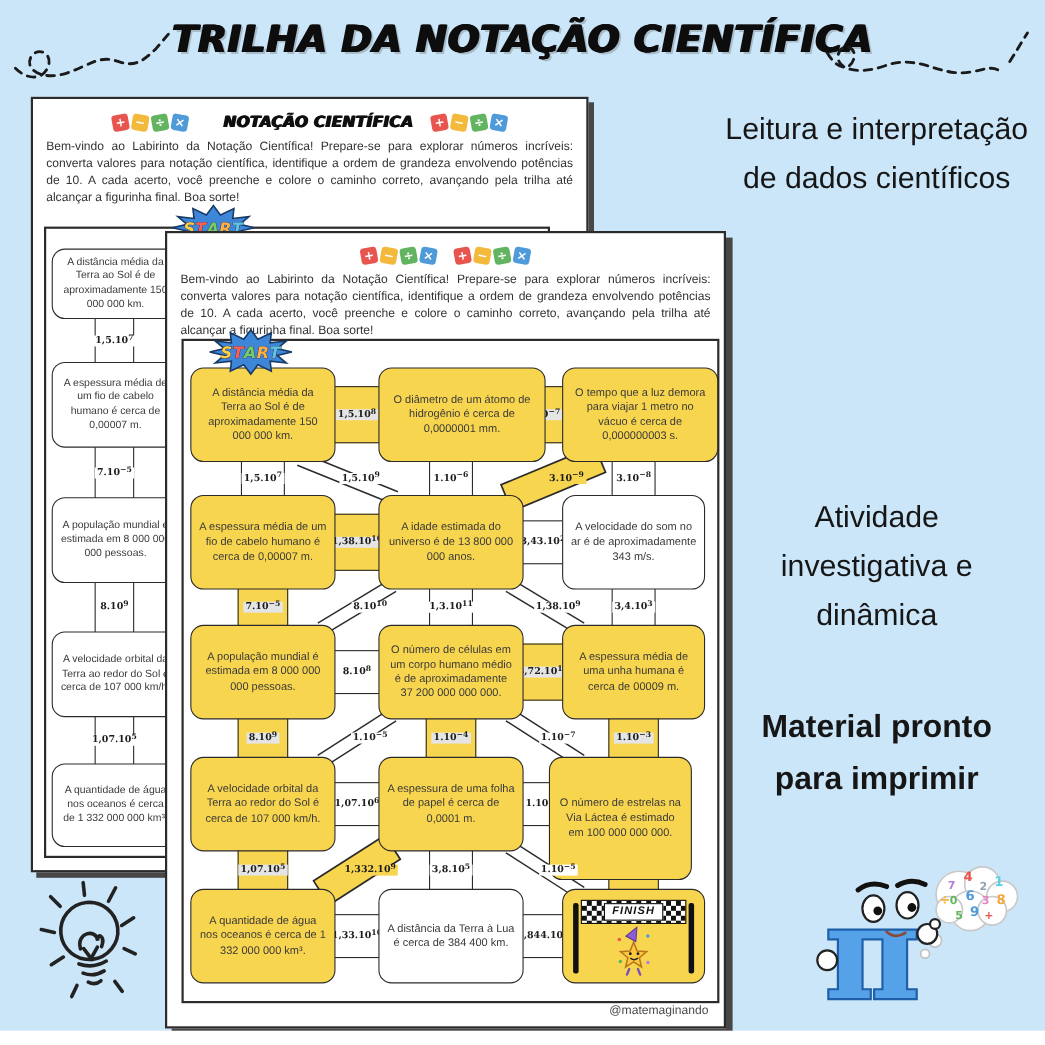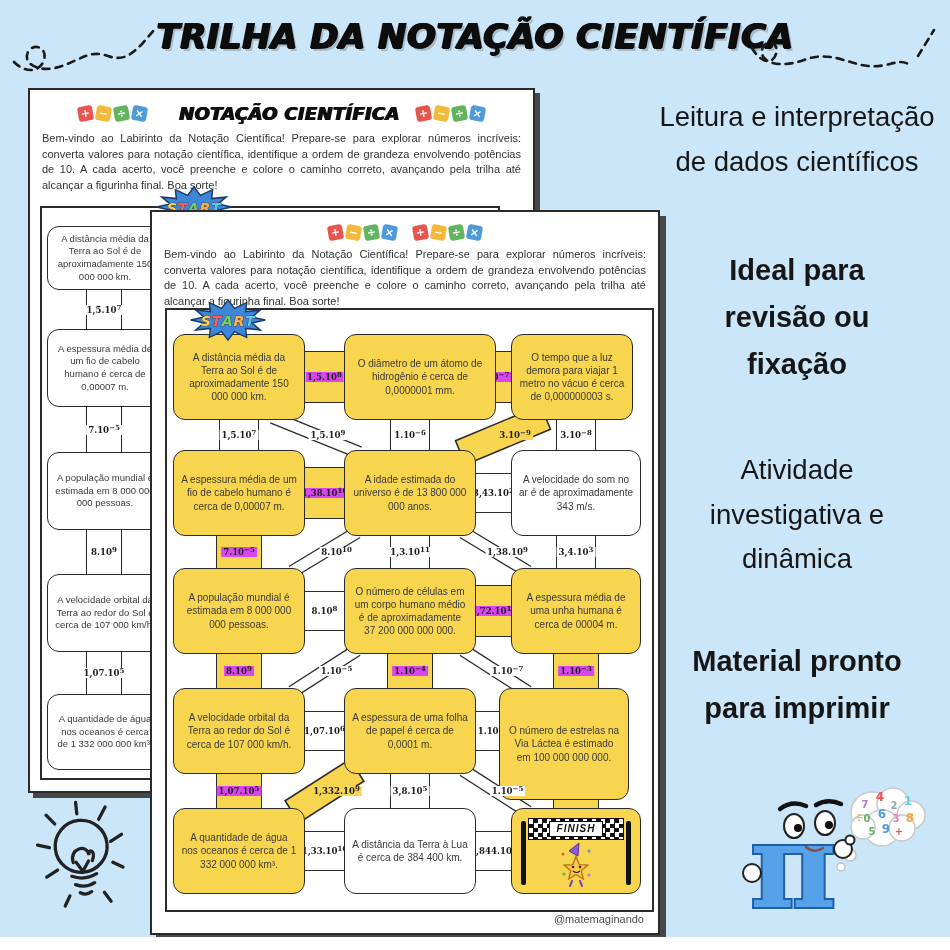--- a/index.html
+++ b/index.html
@@ -7,41 +7,41 @@
   .main-title{position:absolute;left:0;right:0;top:13px;height:46px;line-height:46px;text-align:center;
     font-family:"DejaVu Sans",sans-serif;font-weight:bold;font-style:italic;font-size:34px;color:#0d0d0d;letter-spacing:.5px;
     text-shadow:1px 0 #0d0d0d,-1px 0 #0d0d0d,0 .7px #0d0d0d,2.5px 2.5px 0 rgba(90,90,90,.30);}
   .squiggle{position:absolute;}
   .page{position:absolute;background:#fff;border:2px solid #2b2b2b;box-sizing:border-box;}
   .back-page{left:28px;top:88px;width:507px;height:705px;box-shadow:5px 5px 0 #474747;z-index:1;}
   .front-page{left:150px;top:210px;width:510px;height:725px;box-shadow:6px 6px 0 #474747;z-index:3;}
   .page-header{display:flex;justify-content:center;align-items:center;gap:16px;margin-top:13px;}
   .page-title{margin:0;font-family:"DejaVu Sans",sans-serif;font-weight:bold;font-style:italic;font-size:19px;color:#0f0f0f;
     letter-spacing:.3px;text-shadow:.7px 0 #0f0f0f,-.7px 0 #0f0f0f;}
-  .back-page .page-title{font-size:18px;margin-left:16px;}
+  .back-page .page-title{font-size:14px;margin-left:16px;}
   .ops{display:flex;gap:3px;}
   .op{width:15px;height:15px;border-radius:3px;color:#fff;font-weight:bold;font-size:11px;line-height:15px;text-align:center;
       font-family:"DejaVu Sans",sans-serif;}
   .op:nth-child(odd){transform:rotate(-10deg);}
   .op:nth-child(even){transform:rotate(10deg);}
   .intro{font-size:11px;line-height:1.42;color:#333;text-align:justify;margin:7px 12px 0 12px;}
   .maze{position:absolute;left:13px;top:96px;width:485px;height:600px;border:2px solid #2b2b2b;background:#fff;}
   .maze-back{position:absolute;left:10px;top:116px;width:456px;height:570px;border:2px solid #2b2b2b;background:#fff;}
   .diag-layer{position:absolute;left:0;top:0;z-index:1;}
   .node{position:absolute;box-sizing:border-box;border:1.6px solid #2b2b2b;border-radius:12px;background:#fff;
     display:flex;align-items:center;justify-content:center;text-align:center;font-size:10px;line-height:1.32;
     color:#3a3a3a;padding:4px 7px;z-index:3;}
   .node.hl{background:#f8d54e;}
   .vchan,.hchan{position:absolute;box-sizing:border-box;z-index:2;}
   .vchan{border-left:1.6px solid #2b2b2b;border-right:1.6px solid #2b2b2b;}
   .hchan{border-top:1.6px solid #2b2b2b;border-bottom:1.6px solid #2b2b2b;}
   .vchan.hl,.hchan.hl{background:#f8d54e;}
   .clabel{position:absolute;left:50%;top:50%;transform:translate(-50%,-50%);font-family:"DejaVu Serif",serif;font-weight:bold;
     font-size:8.6px;color:#1c1c1c;background:#fff;padding:0 2px;white-space:nowrap;z-index:4;}
-  .vchan.hl .clabel,.hchan.hl .clabel{background:#d946ef;}
+  .vchan.hl .clabel,.hchan.hl .clabel{background:#e5e5e5;}
   .dlabel{position:absolute;transform:translate(-50%,-50%);font-family:"DejaVu Serif",serif;font-weight:bold;font-size:8.6px;
     color:#1c1c1c;background:#fff;padding:0 2px;white-space:nowrap;z-index:4;margin-left:12px;}
   .dlabel.hl{background:#f8d54e;}
   .clabel sup,.dlabel sup{font-size:7px;position:relative;top:1px;line-height:0;}
   .start-burst{position:absolute;z-index:6;}
   .credit{position:absolute;right:14px;top:701px;font-size:11px;color:#4a4a4a;}
   .node.finish{padding:4px;font-style:italic;}
   .pole{position:absolute;top:12px;width:5px;height:64px;background:#111;border-radius:2px;}
   .banner{position:absolute;left:16px;right:16px;top:9px;height:20px;border:1px solid #111;
     background:repeating-conic-gradient(#111 0 25%,#fff 0 50%) 0 0/9px 9px;
@@ -211,27 +211,27 @@
           <span class="clabel">1.10<sup>−3</sup></span>
         </div>
         <div class="hchan" style="left: 135px; top: 521px; width: 45px; height: 40px;">
           <span class="clabel">1,33.10<sup>10</sup></span>
         </div>
         <div class="hchan" style="left: 306px; top: 521px; width: 41px; height: 40px;">
           <span class="clabel">3,844.10<sup>5</sup></span>
         </div>
         <div class="node hl" style="left: 6px; top: 24px; width: 132px; height: 86px;">A distância média da Terra ao Sol é de aproximadamente 150 000 000 km.</div>
         <div class="node hl" style="left: 177px; top: 24px; width: 152px; height: 86px;">O diâmetro de um átomo de hidrogênio é cerca de 0,0000001 mm.</div>
-        <div class="node hl" style="left: 344px; top: 24px; width: 122px; height: 86px;">O tempo que a luz demora para viajar 1 metro no vácuo é cerca de 0,000000003 s.</div>
+        <div class="node hl" style="left: 344px; top: 24px; width: 142px; height: 86px;">O tempo que a luz demora para viajar 1 metro no vácuo é cerca de 0,000000003 s.</div>
         <div class="node hl" style="left: 6px; top: 140px; width: 132px; height: 86px;">A espessura média de um fio de cabelo humano é cerca de 0,00007 m.</div>
         <div class="node hl" style="left: 177px; top: 140px; width: 132px; height: 86px;">A idade estimada do universo é de 13 800 000 000 anos.</div>
         <div class="node" style="left: 344px; top: 140px; width: 130px; height: 86px;">A velocidade do som no ar é de aproximadamente 343 m/s.</div>
         <div class="node hl" style="left: 6px; top: 258px; width: 132px; height: 86px;">A população mundial é estimada em 8 000 000 000 pessoas.</div>
         <div class="node hl" style="left: 177px; top: 258px; width: 132px; height: 86px;">O número de células em um corpo humano médio é de aproximadamente 37 200 000 000 000.</div>
-        <div class="node hl" style="left: 344px; top: 258px; width: 130px; height: 86px;">A espessura média de uma unha humana é cerca de 00004 m.</div>
+        <div class="node hl" style="left: 344px; top: 258px; width: 130px; height: 86px;">A espessura média de uma unha humana é cerca de 00009 m.</div>
         <div class="node hl" style="left: 6px; top: 378px; width: 132px; height: 86px;">A velocidade orbital da Terra ao redor do Sol é cerca de 107 000 km/h.</div>
         <div class="node hl" style="left: 177px; top: 378px; width: 132px; height: 86px;">A espessura de uma folha de papel é cerca de 0,0001 m.</div>
         <div class="node hl" style="left: 332px; top: 378px; width: 130px; height: 112px;">O número de estrelas na Via Láctea é estimado em 100 000 000 000.</div>
         <div class="node hl" style="left: 6px; top: 498px; width: 132px; height: 86px;">A quantidade de água nos oceanos é cerca de 1 332 000 000 km³.</div>
         <div class="node" style="left: 177px; top: 498px; width: 132px; height: 86px;">A distância da Terra à Lua é cerca de 384 400 km.</div>
         <div class="node hl finish" style="left: 344px; top: 498px; width: 130px; height: 86px;">
           <div class="pole" style="left:9px"></div>
           <div class="pole" style="right:9px"></div>
           <div class="banner">
             <span class="finish-label">FINISH</span>
@@ -251,21 +251,20 @@
         </div>
         <div class="start-burst" style="left: 22px; top: -12px;"><svg width="78" height="44" viewBox="0 0 80 46">
             <polygon points="79.0,23.0 65.1,26.2 73.8,33.5 58.4,31.8 59.5,41.2 46.7,35.1 40.0,44.0 33.3,35.1 20.5,41.2 21.6,31.8 6.2,33.5 14.9,26.2 1.0,23.0 14.9,19.8 6.2,12.5 21.6,14.2 20.5,4.8 33.3,10.9 40.0,2.0 46.7,10.9 59.5,4.8 58.4,14.2 73.8,12.5 65.1,19.8" fill="#3e86d8" stroke="#173a66" stroke-width="1.5"></polygon>
             <text x="40" y="29" text-anchor="middle" font-family="DejaVu Sans,sans-serif" font-weight="bold" font-style="italic" font-size="15" stroke="#5a2121" stroke-width="0.7" paint-order="stroke" letter-spacing="0.5"><tspan fill="#ffd23f">S</tspan><tspan fill="#ff5f52">T</tspan><tspan fill="#6fd068">A</tspan><tspan fill="#ffb23f">R</tspan><tspan fill="#59c8e8">T</tspan></text>
           </svg></div>
       </div>
     <div class="credit">@matemaginando</div>
   </section>
 
   <div class="sidebar-item" style="left:642px;top:95px;width:310px">Leitura e interpretação de dados científicos</div>
-  <div class="sidebar-item bold" style="left:702px;top:247px;width:190px">Ideal para revisão ou fixação</div>
   <div class="sidebar-item" style="left:682px;top:448px;width:230px">Atividade investigativa e dinâmica</div>
   <div class="sidebar-item bold" style="left:692px;top:638px;width:210px">Material pronto para imprimir</div>
 
   <svg class="lightbulb" width="125" height="135" viewBox="0 0 130 140">
     <g stroke="#222" stroke-width="3.4" fill="none" stroke-linecap="round" transform="rotate(-6 65 70)">
       <circle cx="63" cy="56" r="27"></circle>
       <path d="M53,72 C50,56 70,54 70,66 C70,58 78,62 73,72"></path>
       <path d="M56,72 L62,82 L69,72"></path>
       <path d="M50,86 q13,6 26,0"></path>
       <path d="M53,95 q10,5 20,0"></path>

